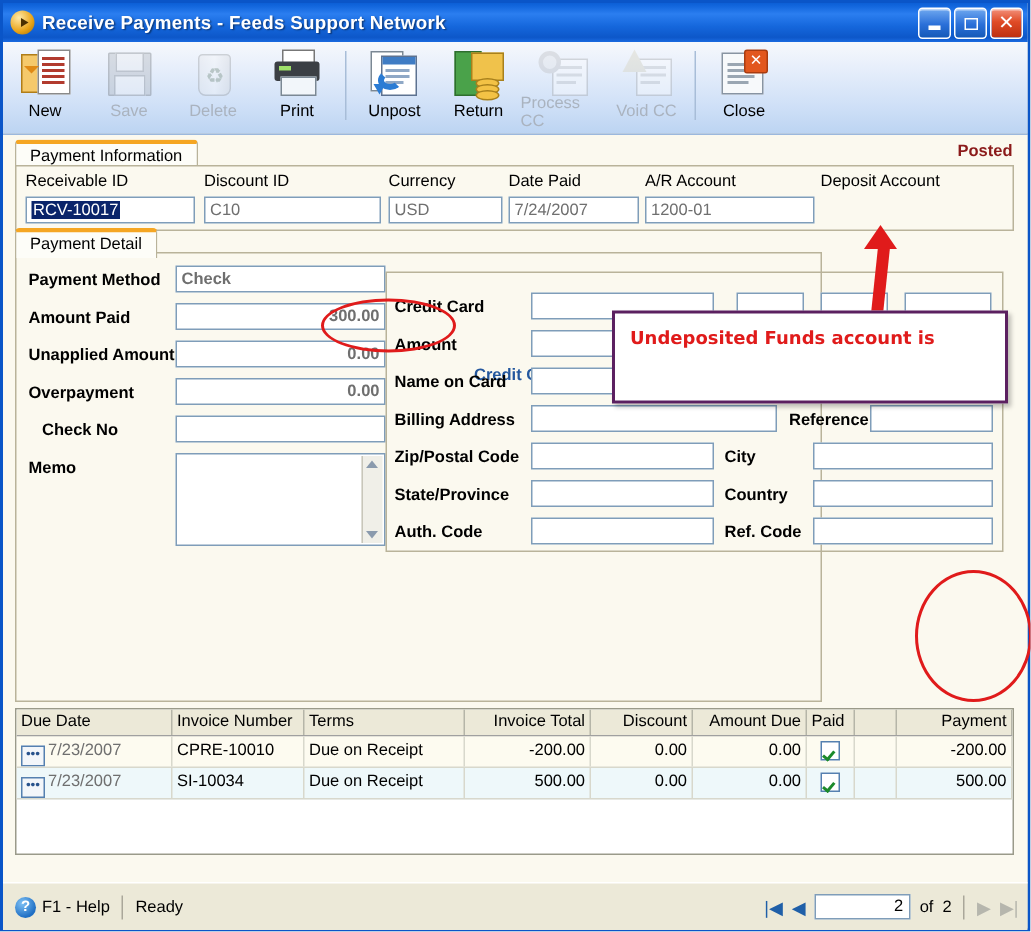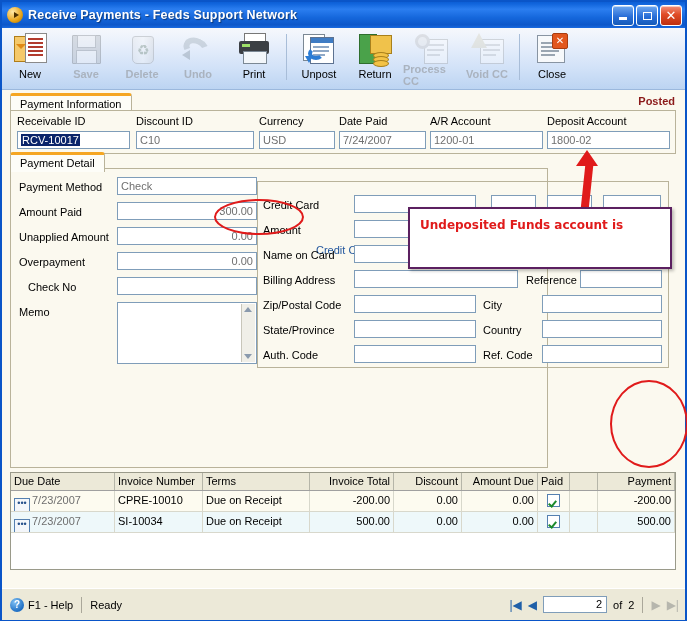--- a/index.html
+++ b/index.html
@@ -33,21 +33,21 @@
   .glyph-close{color:#fff;font-size:13px;font-weight:bold;line-height:11px;font-family:"DejaVu Sans",sans-serif;}
 
   
   .toolbar{position:absolute;left:0;top:26px;width:683px;height:62px;
     background:linear-gradient(to bottom,#f6f8fc 0%,#e6eefb 30%,#cfe0f7 70%,#bcd4f2 100%);
     border-bottom:1px solid #9bb8dd;display:flex;align-items:flex-start;padding-top:3px;box-sizing:border-box;}
   .tbtn{width:56px;height:56px;display:flex;flex-direction:column;align-items:center;
         justify-content:flex-start;cursor:default;}
   .tbtn .ico{width:34px;height:32px;position:relative;margin-top:2px;}
   .tbtn .lbl{font-size:11px;margin-top:3px;color:#000;line-height:12px;}
-  .tbtn.disabled .lbl{color:#aab3bf;font-weight:bold;}
+  .tbtn.disabled .lbl{color:#aab3bf;}
   .tbtn.disabled .ico{opacity:.38;filter:grayscale(.8);}
   .tsep{width:1px;height:46px;background:#a8bdd8;margin:3px 4px 0 4px;}
   
   .i-new .folder{position:absolute;left:1px;top:3px;width:18px;height:24px;background:#f5c96b;border:1px solid #b07d18;}
   .i-new .page{position:absolute;left:12px;top:0px;width:20px;height:28px;background:#fff;border:1px solid #8a8a8a;}
   .i-new .page .r{position:absolute;left:2px;width:15px;height:1.5px;background:#b23b2e;}
   .i-new .arr{position:absolute;left:3px;top:11px;width:0;height:0;border-top:5px solid #e08a15;
      border-left:5px solid transparent;border-right:5px solid transparent;}
   
   .i-save .body{position:absolute;left:3px;top:2px;width:27px;height:27px;background:#9fb8d4;border:1px solid #5c7491;border-radius:1px;}
@@ -125,21 +125,21 @@
   .fieldlabel{position:absolute;font-size:11px;color:#000;white-space:nowrap;}
   .inp{position:absolute;background:#fff;border:1px solid #7f9db9;box-sizing:border-box;
     height:18px;font-size:11px;color:#6f6f6f;padding:2px 3px;overflow:hidden;white-space:nowrap;
     font-family:"Liberation Sans",sans-serif;line-height:13px;}
   .inp.sel{color:#fff;background:#fff;}
   .inp.sel span{background:#0a246a;color:#fff;padding:0 1px;}
 
   .tab2{position:absolute;left:8px;top:62px;z-index:4;}
 
   .detail{position:absolute;left:8px;top:78px;width:538px;height:300px;
-    background:#fbf9ef;border:1px solid #b9b39a;box-sizing:border-box;}
+    background:#fbf9ef;border:1px solid #b9b39a;box-sizing:border-box;font-weight:bold;}
 
   .gbox{position:absolute;left:246px;top:12px;width:410px;height:185px;
     border:1px solid #b9b39a;background:transparent;}
   .gbox-title{position:absolute;left:300px;top:75px;background:#fbf9ef;padding:0 5px;
     color:#23579e;font-size:11px;}
 
   
   .grid{position:absolute;left:8px;top:382px;width:666px;height:98px;
     background:#fff;border:1px solid #9a9a8a;box-sizing:border-box;overflow:hidden;}
   .ghead{display:flex;height:17px;background:#ece9d8;border-bottom:1px solid #a0a0a0;font-size:11px;}
@@ -235,27 +235,20 @@
 
 
     <div class="tbtn disabled">
       <div class="ico i-del">
         <div class="can"></div>
           <div class="grn">♻</div>
       </div>
       <div class="lbl">Delete</div>
     </div>
 
-    <div class="tbtn disabled">
-      <div class="ico i-undo">
-        <div class="a"></div>
-          <div class="h"></div>
-      </div>
-      <div class="lbl">Undo</div>
-    </div>
 
     <div class="tbtn">
       <div class="ico i-print">
         <div class="top"></div>
           <div class="mid">
             <div class="g"></div>
           </div>
           <div class="bot"></div>
       </div>
       <div class="lbl">Print</div>
@@ -345,21 +338,20 @@
       <div class="fieldlabel" style="left:419px;top:4px">A/R Account</div>
       <div class="fieldlabel" style="left:536px;top:4px">Deposit Account</div>
 
       <div class="inp sel" style="left:6px;top:20px;width:113px">
         <span>RCV-10017</span>
       </div>
       <div class="inp" style="left:125px;top:20px;width:118px">C10</div>
       <div class="inp" style="left:248px;top:20px;width:76px">USD</div>
       <div class="inp" style="left:328px;top:20px;width:87px">7/24/2007</div>
       <div class="inp" style="left:419px;top:20px;width:113px">1200-01</div>
-      <div class="inp" style="left:536px;top:20px;width:123px">1800-02</div>
     </div>
 
     <div class="tab2">
       <div class="tab">Payment Detail</div>
     </div>
 
     <div class="detail">
 
       <div class="fieldlabel" style="left:8px;top:12px">Payment Method</div>
       <div class="fieldlabel" style="left:8px;top:37px">Amount Paid</div>

